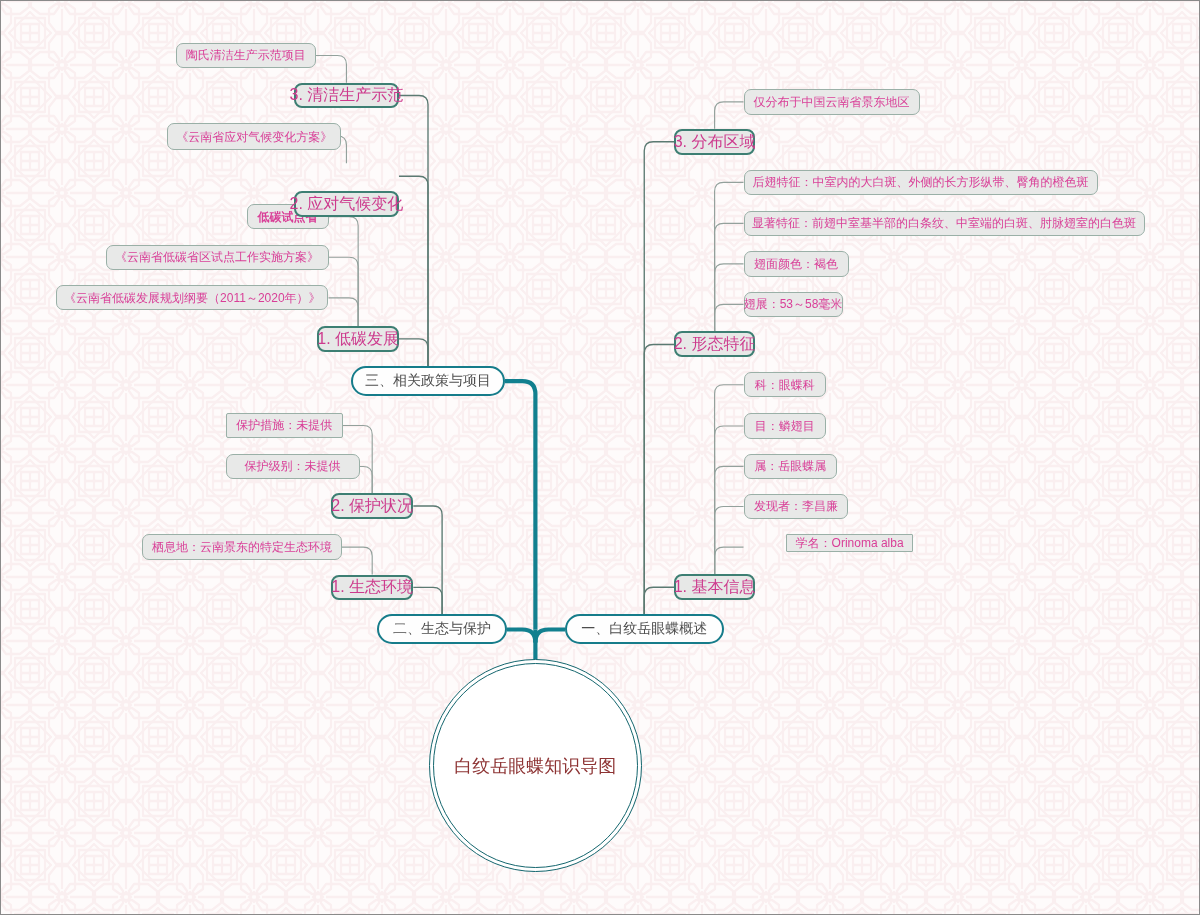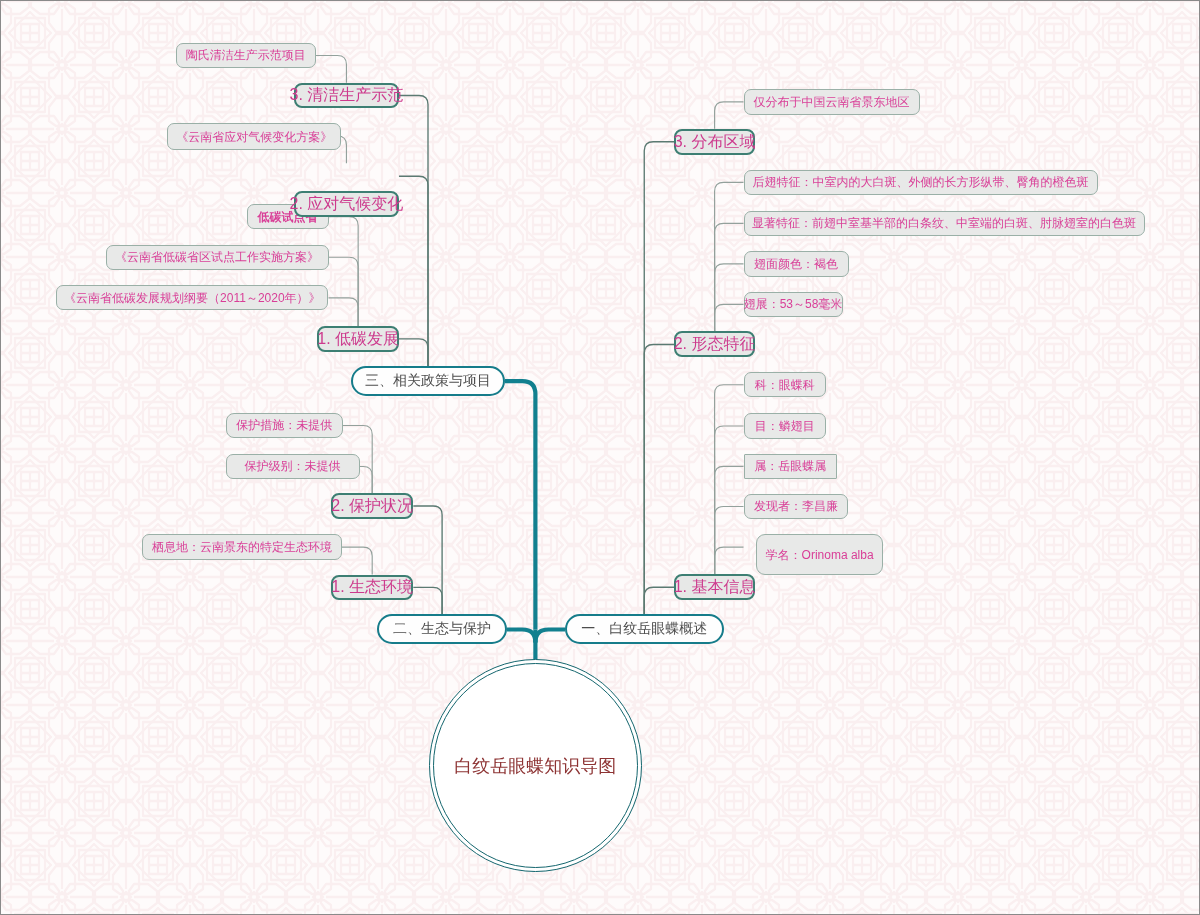--- a/index.html
+++ b/index.html
@@ -89,38 +89,38 @@
       <path d="M328.5 257.25 L349.15000000000003 257.25 Q358.15000000000003 257.25 358.15000000000003 266.25 L358.15000000000003 326" fill="none" stroke="#93a19c" stroke-width="1.15" stroke-linecap="butt"></path>
       <path d="M328.5 216.55 L349.15000000000003 216.55 Q358.15000000000003 216.55 358.15000000000003 225.55 L358.15000000000003 326" fill="none" stroke="#93a19c" stroke-width="1.15" stroke-linecap="butt"></path>
       <path d="M399 176.25 L419 176.25 Q428 176.25 428 185.25 L428 366" fill="none" stroke="#5b7a72" stroke-width="1.35" stroke-linecap="butt"></path>
       <path d="M315.70000000000005 135.95 L337.45 135.95 Q346.45 135.95 346.45 144.95 L346.45 163.2" fill="none" stroke="#93a19c" stroke-width="1.15" stroke-linecap="butt"></path>
       <path d="M399 95.45 L419 95.45 Q428 95.45 428 104.45 L428 366" fill="none" stroke="#5b7a72" stroke-width="1.35" stroke-linecap="butt"></path>
       <path d="M315.6 55.449999999999996 L337.45 55.449999999999996 Q346.45 55.449999999999996 346.45 64.44999999999999 L346.45 82.7" fill="none" stroke="#93a19c" stroke-width="1.15" stroke-linecap="butt"></path>
     </svg>
   <div id="nodes">
       <div class="node lvl1" style="left: 565px; top: 614.2px; width: 158.5px; height: 30.2px; border-radius: 15.1px;">一、白纹岳眼蝶概述</div>
       <div class="node lvl2" style="left: 674px; top: 574.2px; width: 81.2px; height: 26.1px; border-radius: 8px;">1. 基本信息</div>
-      <div class="node leaf" style="left: 756px; top: 534.3px; width: 127.2px; height: 41px; border-radius: 9px;">学名：Orinoma alba</div>
+      <div class="node leaf" style="left: 786px; top: 534.3px; width: 127.2px; height: 18px; border-radius: 1px;">学名：Orinoma alba</div>
       <div class="node leaf" style="left: 743.5px; top: 493.7px; width: 104.8px; height: 25.6px; border-radius: 7px;">发现者：李昌廉</div>
-      <div class="node leaf" style="left: 743.5px; top: 453.6px; width: 93.6px; height: 25.6px; border-radius: 1px;">属：岳眼蝶属</div>
+      <div class="node leaf" style="left: 743.5px; top: 453.6px; width: 93.6px; height: 25.6px; border-radius: 7px;">属：岳眼蝶属</div>
       <div class="node leaf" style="left: 743.5px; top: 413.2px; width: 82.4px; height: 25.6px; border-radius: 7px;">目：鳞翅目</div>
       <div class="node leaf" style="left: 743.5px; top: 371.9px; width: 82.4px; height: 25.6px; border-radius: 7px;">科：眼蝶科</div>
       <div class="node lvl2" style="left: 674px; top: 331.4px; width: 81.2px; height: 26.1px; border-radius: 8px;">2. 形态特征</div>
       <div class="node leaf" style="left: 743.5px; top: 291.5px; width: 99px; height: 25.6px; border-radius: 7px;">翅展：53～58毫米</div>
       <div class="node leaf" style="left: 743.5px; top: 251px; width: 105px; height: 25.6px; border-radius: 7px;">翅面颜色：褐色</div>
       <div class="node leaf" style="left: 743.5px; top: 210.5px; width: 401px; height: 25.6px; border-radius: 7px;">显著特征：前翅中室基半部的白条纹、中室端的白斑、肘脉翅室的白色斑</div>
       <div class="node leaf" style="left: 743.5px; top: 169.5px; width: 354px; height: 25.6px; border-radius: 7px;">后翅特征：中室内的大白斑、外侧的长方形纵带、臀角的橙色斑</div>
       <div class="node lvl2" style="left: 674px; top: 128.7px; width: 81.2px; height: 26.1px; border-radius: 8px;">3. 分布区域</div>
       <div class="node leaf" style="left: 743.5px; top: 89px; width: 176px; height: 25.6px; border-radius: 7px;">仅分布于中国云南省景东地区</div>
       <div class="node lvl1" style="left: 377.3px; top: 614.2px; width: 129.6px; height: 30.2px; border-radius: 15.1px;">二、生态与保护</div>
       <div class="node lvl2" style="left: 331.1px; top: 574.5px; width: 82.2px; height: 25.7px; border-radius: 8px;">1. 生态环境</div>
       <div class="node leaf" style="left: 142.3px; top: 534.4px; width: 199.3px; height: 25.3px; border-radius: 7px;">栖息地：云南景东的特定生态环境</div>
       <div class="node lvl2" style="left: 331.1px; top: 493.1px; width: 82.2px; height: 25.7px; border-radius: 8px;">2. 保护状况</div>
       <div class="node leaf" style="left: 225.6px; top: 453.8px; width: 134px; height: 25.3px; border-radius: 7px;">保护级别：未提供</div>
-      <div class="node leaf" style="left: 225.6px; top: 412.8px; width: 117.2px; height: 25.3px; border-radius: 8px;">保护措施：未提供</div>
+      <div class="node leaf" style="left: 225.6px; top: 412.8px; width: 117.2px; height: 25.3px; border-radius: 2px;">保护措施：未提供</div>
       <div class="node lvl1" style="left: 351px; top: 366px; width: 154px; height: 30.2px; border-radius: 15.1px;">三、相关政策与项目</div>
       <div class="node lvl2" style="left: 317.3px; top: 326px; width: 81.7px; height: 25.6px; border-radius: 8px;">1. 低碳发展</div>
       <div class="node leaf" style="left: 56.2px; top: 285.2px; width: 272.3px; height: 25.3px; border-radius: 7px;">《云南省低碳发展规划纲要（2011～2020年）》</div>
       <div class="node leaf" style="left: 105.5px; top: 244.6px; width: 223px; height: 25.3px; border-radius: 7px;">《云南省低碳省区试点工作实施方案》</div>
       <div class="node leaf" style="left: 246.5px; top: 203.9px; width: 82px; height: 25.3px; border-radius: 7px; font-weight: bold;">低碳试点省</div>
       <div class="node lvl2" style="left: 293.9px; top: 163.2px; width: 105.1px; height: 26.1px; border-radius: 8px; margin-top: 28px;">2. 应对气候变化</div>
       <div class="node leaf" style="left: 143px; top: 123.3px; width: 174.4px; height: 27px; border-radius: 7px; margin-left: 24px;">《云南省应对气候变化方案》</div>
       <div class="node lvl2" style="left: 293.9px; top: 82.7px; width: 105.1px; height: 25.5px; border-radius: 8px;">3. 清洁生产示范</div>
       <div class="node leaf" style="left: 176px; top: 42.8px; width: 139.6px; height: 25.3px; border-radius: 7px;">陶氏清洁生产示范项目</div>
     </div>

